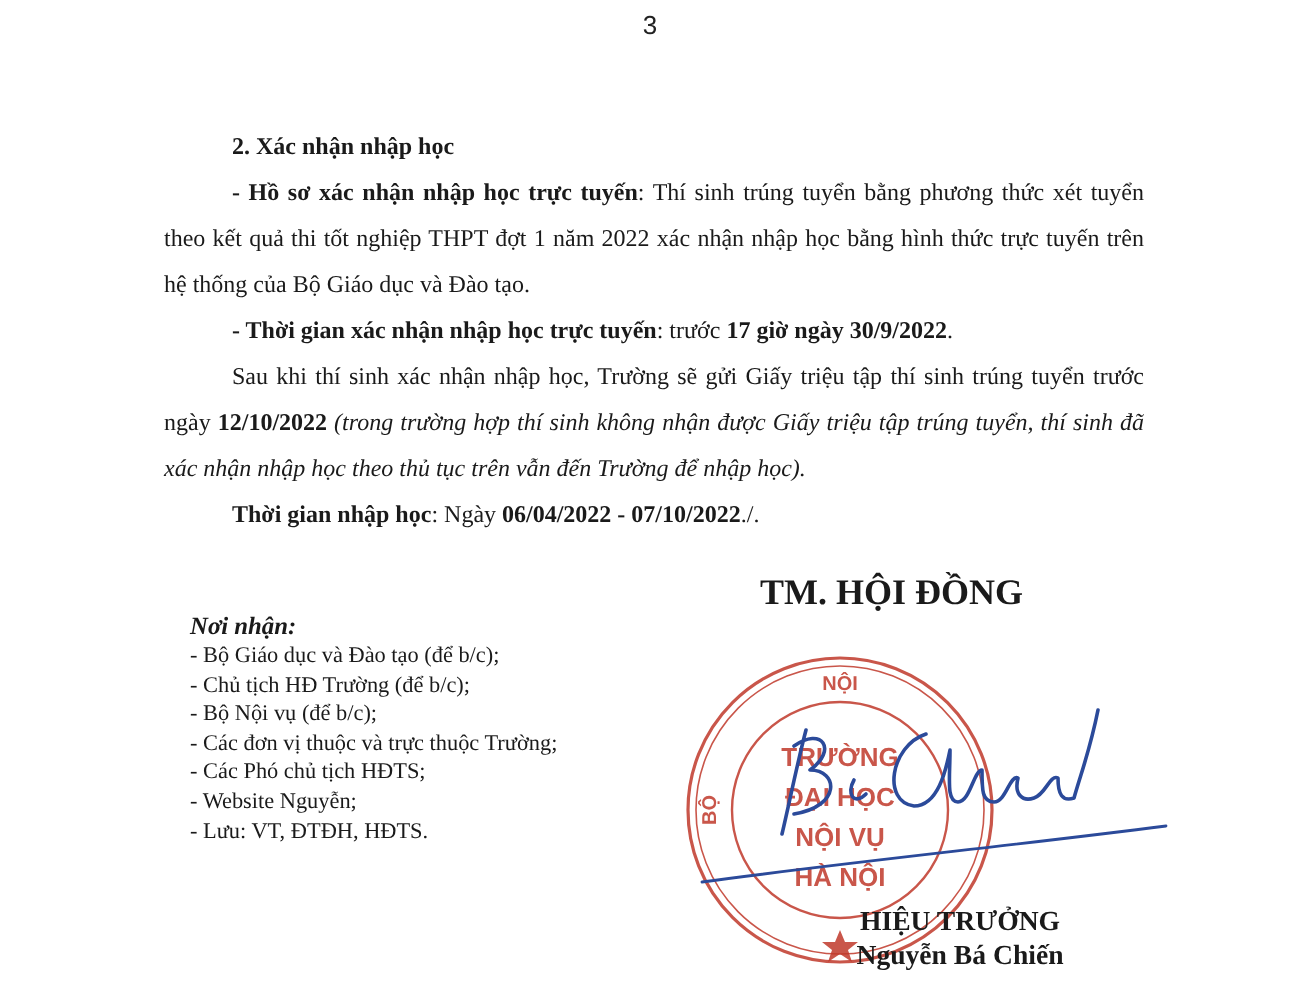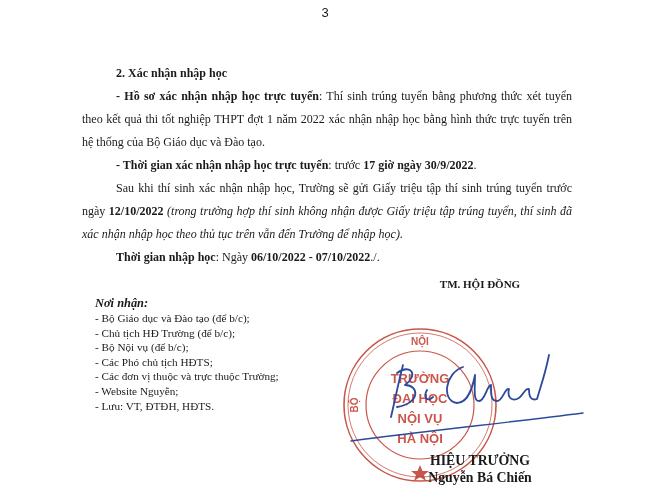--- a/index.html
+++ b/index.html
@@ -15,58 +15,58 @@
     position: absolute; left: 82px; top: 62px; width: 490px;
     font-size: 12px; line-height: 23px;
   }
   .para { margin: 0; text-align: justify; text-align-last: left; }
   .indent { text-indent: 34px; }
   .heading { text-indent: 34px; font-weight: bold; }
   .bi { font-weight: bold; }
   .b { font-weight: bold; }
   .i { font-style: italic; }
   .recipients {
-    position: absolute; left: 95px; top: 296px; width: 270px;
+    position: absolute; left: 95px; top: 306px; width: 270px;
     font-size: 11.2px; line-height: 14.6px;
   }
   .recipients .title { font-weight: bold; font-style: italic; font-size: 12.4px; line-height: 15px; }
   .recipients ul { list-style: none; margin: 0; padding: 0; }
   .recipients li::before { content: "- "; }
   .sign-block {
-    position: absolute; left: 380px; top: 276px; width: 200px; text-align: center;
-    font-weight: bold; font-size: 11px; line-height: 17px;
+    position: absolute; left: 380px; top: 288px; width: 200px; 
+    font-weight: bold; font-size: 18px; line-height: 17px;
   }
   .sign-footer {
     position: absolute; left: 380px; top: 452px; width: 200px; text-align: center;
     font-weight: bold; font-size: 13.8px; line-height: 17px;
   }
   .stamp { position: absolute; left: 340px; top: 325px; width: 160px; height: 160px; }
   .signature { position: absolute; left: 345px; top: 345px; width: 240px; height: 100px; }
 </style>
 </head>
 <body>
 
 <div class="page-num">3</div>
 
 <div class="body-text">
   <p class="para heading">2. Xác nhận nhập học</p>
   <p class="para indent"><span class="bi">- Hồ sơ xác nhận nhập học trực tuyến</span><span>: Thí sinh trúng tuyển bằng phương thức xét tuyển theo kết quả thi tốt nghiệp THPT đợt 1 năm 2022 xác nhận nhập học bằng hình thức trực tuyến trên hệ thống của Bộ Giáo dục và Đào tạo.</span></p>
   <p class="para indent"><span class="bi">- Thời gian xác nhận nhập học trực tuyến</span><span>: trước </span><span class="b">17 giờ ngày 30/9/2022</span><span>.</span></p>
   <p class="para indent"><span>Sau khi thí sinh xác nhận nhập học, Trường sẽ gửi Giấy triệu tập thí sinh trúng tuyển trước ngày </span><span class="b">12/10/2022</span><span class="i"> (trong trường hợp thí sinh không nhận được Giấy triệu tập trúng tuyển, thí sinh đã xác nhận nhập học theo thủ tục trên vẫn đến Trường để nhập học).</span></p>
-  <p class="para indent"><span class="b">Thời gian nhập học</span><span>: Ngày </span><span class="b">06/10/2022 - 07/10/2022</span><span>./.</span></p>
+  <p class="para indent"><span class="b">Thời gian nhập học</span><span>: Ngày </span><span class="b">06/04/2022 - 07/10/2022</span><span>./.</span></p>
 </div>
 
 <div class="recipients">
   <div class="title">Nơi nhận:</div>
   <ul>
     <li>Bộ Giáo dục và Đào tạo (để b/c);</li>
     <li>Chủ tịch HĐ Trường (để b/c);</li>
     <li>Bộ Nội vụ (để b/c);</li>
+    <li>Các đơn vị thuộc và trực thuộc Trường;</li>
     <li>Các Phó chủ tịch HĐTS;</li>
-    <li>Các đơn vị thuộc và trực thuộc Trường;</li>
     <li>Website Nguyễn;</li>
     <li>Lưu: VT, ĐTĐH, HĐTS.</li>
   </ul>
 </div>
 
 <div class="sign-block">
   <div>TM. HỘI ĐỒNG</div>
 </div>
 
 <svg class="stamp" viewBox="0 0 160 160" xmlns="http://www.w3.org/2000/svg">

